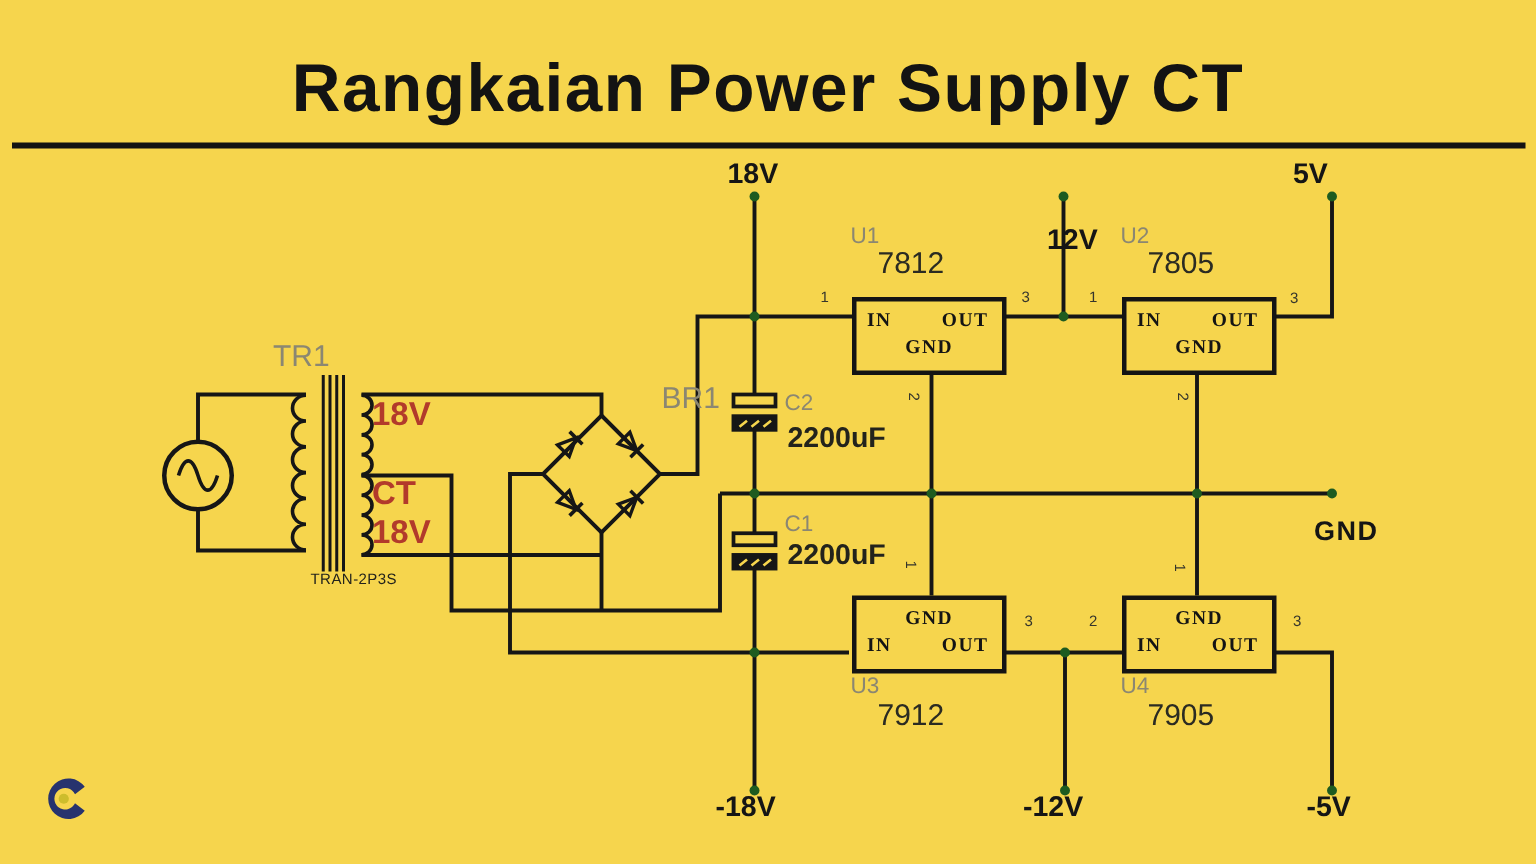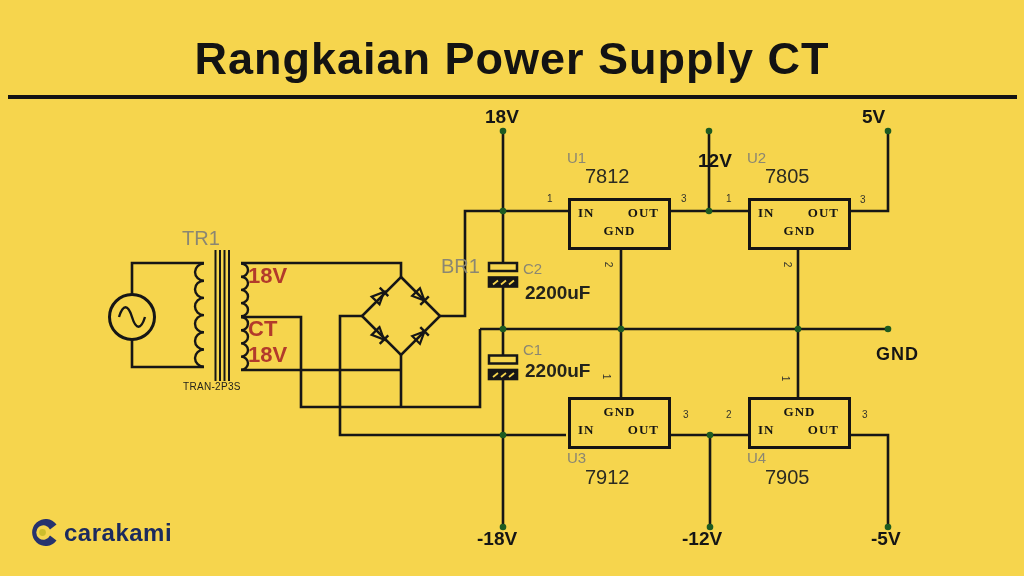--- a/index.html
+++ b/index.html
@@ -10,21 +10,21 @@
   .title{left:0;top:33px;width:1024px;text-align:center;font-size:45px;font-weight:800;
          color:#131313;letter-spacing:1px;}
   .divider{left:8px;top:95px;width:1009px;height:4px;background:#131313;}
   .vlabel{font-size:19px;font-weight:bold;color:#151515;}
   .gndlabel{font-size:18px;font-weight:bold;color:#151515;letter-spacing:1px;}
   .refgray{font-size:20px;color:#8B8772;}
   .refgray-sm{font-size:15px;color:#8B8772;}
   .partnum{font-size:20px;color:#2B2B22;margin-left:18px;}
   .capval{font-size:19px;color:#23231c;font-weight:bold;}
   .winding{font-size:22px;font-weight:bold;color:#B23A2B;}
-  .smalltext{font-size:10px;color:#23231c;letter-spacing:0.3px;}
+  .smalltext{font-size:10px;color:#23231c;letter-spacing:0.3px;margin-left:24px;}
   .regbox{position:absolute;width:103px;height:52px;border:3px solid #141414;
           box-sizing:border-box;background:transparent;}
   .regrow{display:flex;justify-content:space-between;padding:3px 9px 0 7px;
           font-family:"Liberation Serif",serif;font-weight:bold;font-size:13px;
           color:#141414;letter-spacing:1px;line-height:18px;}
   .reggnd{text-align:center;font-family:"Liberation Serif",serif;font-weight:bold;
           font-size:13px;color:#141414;letter-spacing:1px;line-height:18px;}
   .reggnd.first{padding-top:3px;}
   .pin{position:absolute;font-size:10px;color:#35352C;}
   .pin.rot{transform:rotate(90deg);}
@@ -199,14 +199,13 @@
 <div class="abs partnum" style="left:747px;top:466px;text-align:right;">7905</div>
 <span class="pin" style="left:726px;top:409px;">2</span>
 <span class="pin" style="left:862px;top:409px;">3</span>
 <span class="pin rot" style="left:783px;top:373px;">1</span>
 
 <div class="abs logo">
   <svg width="28" height="37" viewBox="0 0 28 37">
     <path d="M26.5,10.5 A13.5,13.5 0 1 0 26.5,26.5 L20,21.5 A7.2,7.2 0 1 1 20,15.5 Z" fill="#27336E"></path>
     <circle cx="12.5" cy="18.5" r="3.4" fill="#CDBD2C"></circle>
   </svg>
-  <span class="logo-text">carakami</span>
 </div>
 
 </body></html>

